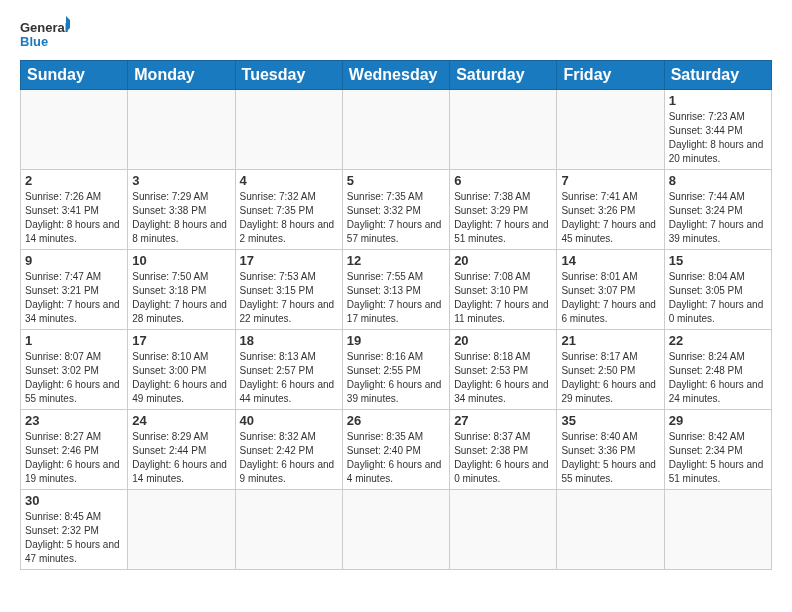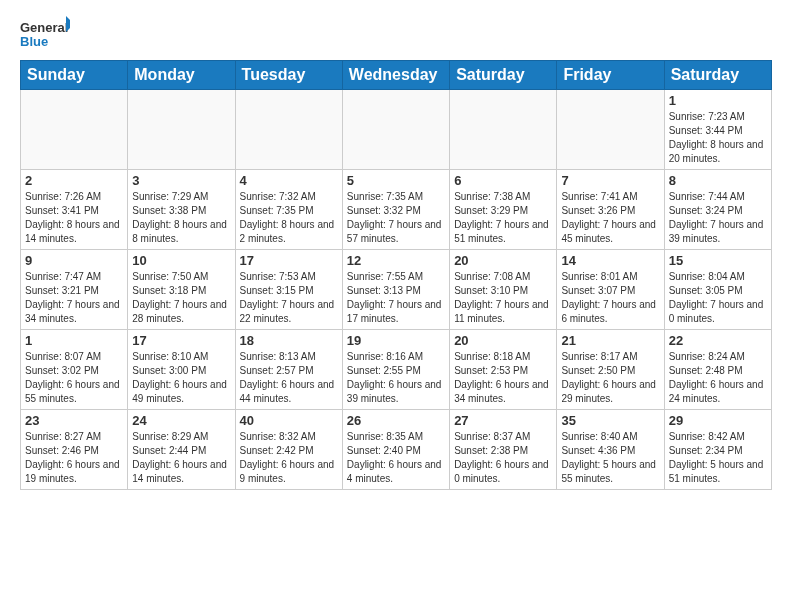--- a/index.html
+++ b/index.html
@@ -312,27 +312,42 @@
           <td>
             <span class="day-num">27</span>
             <div class="day-info">Sunrise: 8:37 AM
 Sunset: 2:38 PM
 Daylight: 6 hours
 and 0 minutes.</div>
           </td>
           <td>
             <span class="day-num">35</span>
             <div class="day-info">Sunrise: 8:40 AM
-Sunset: 4:36 PM
+Sunset: 3:36 PM
 Daylight: 5 hours
 and 55 minutes.</div>
           </td>
           <td>
             <span class="day-num">29</span>
             <div class="day-info">Sunrise: 8:42 AM
 Sunset: 2:34 PM
 Daylight: 5 hours
 and 51 minutes.</div>
           </td>
         </tr>
+        <tr>
+          <td>
+            <span class="day-num">30</span>
+            <div class="day-info">Sunrise: 8:45 AM
+Sunset: 2:32 PM
+Daylight: 5 hours
+and 47 minutes.</div>
+          </td>
+          <td class="empty"></td>
+          <td class="empty"></td>
+          <td class="empty"></td>
+          <td class="empty"></td>
+          <td class="empty"></td>
+          <td class="empty"></td>
+        </tr>
       </tbody>
   </table>
 </div>
 
 </body></html>

